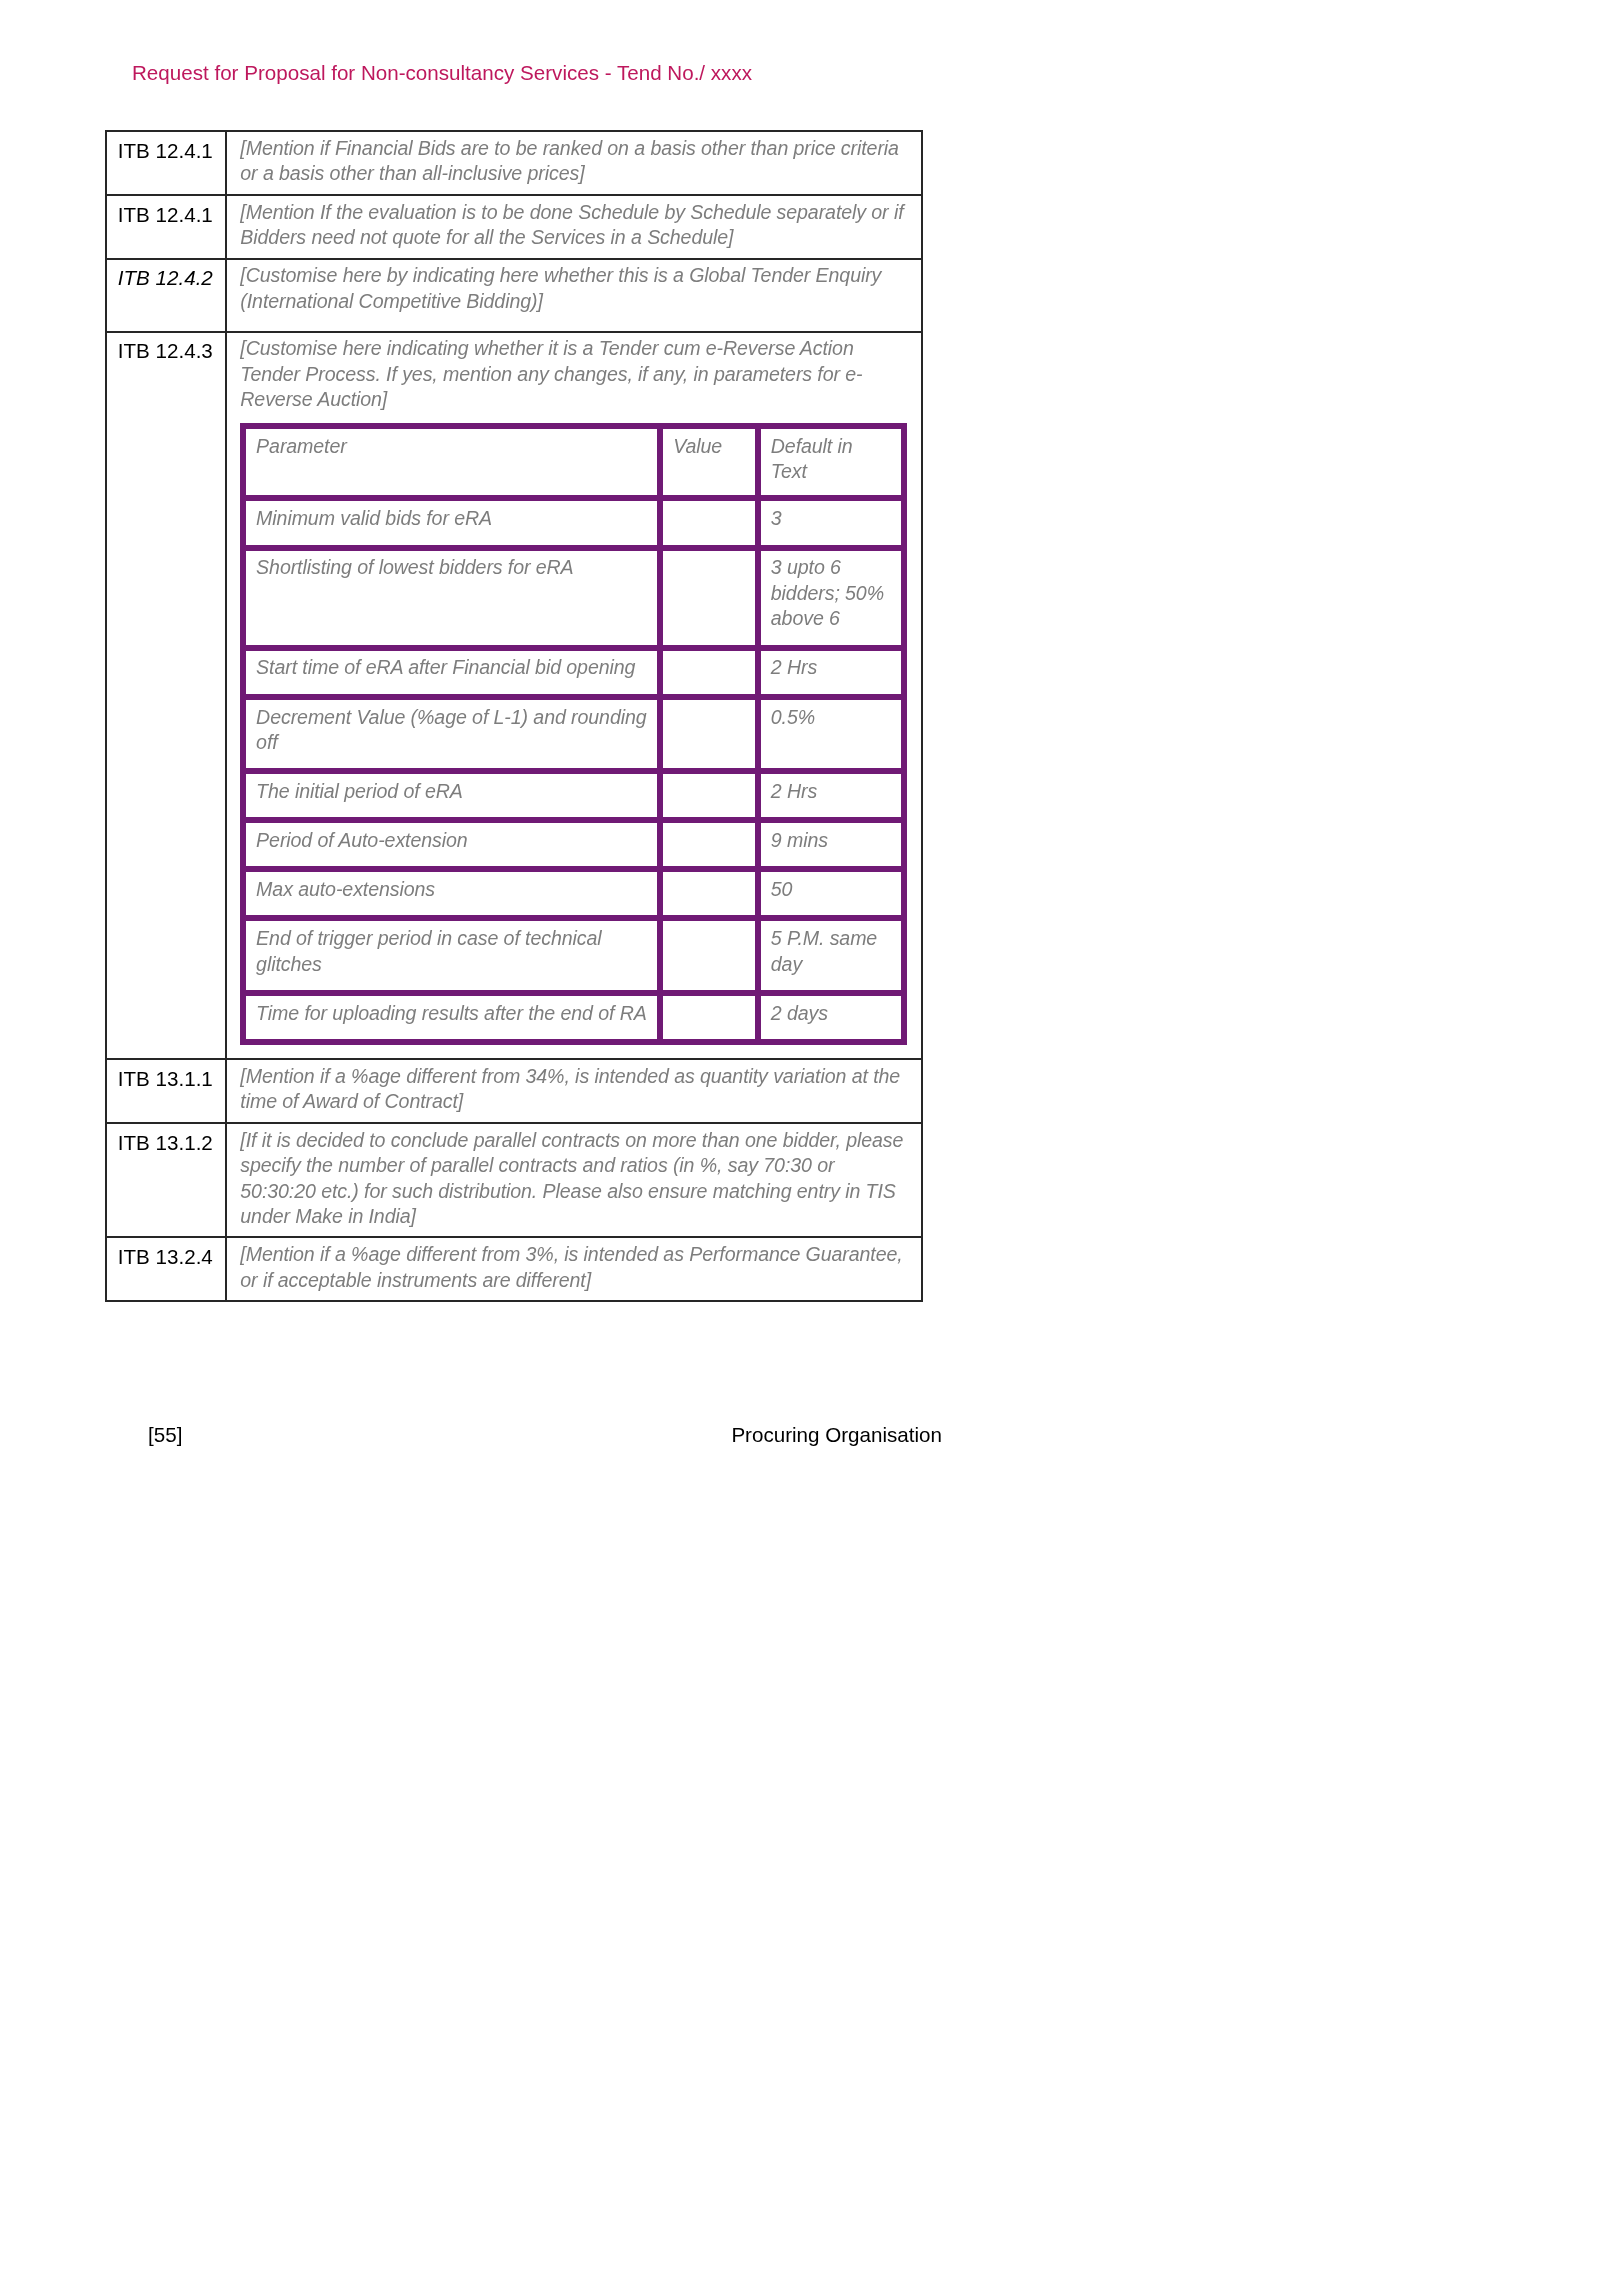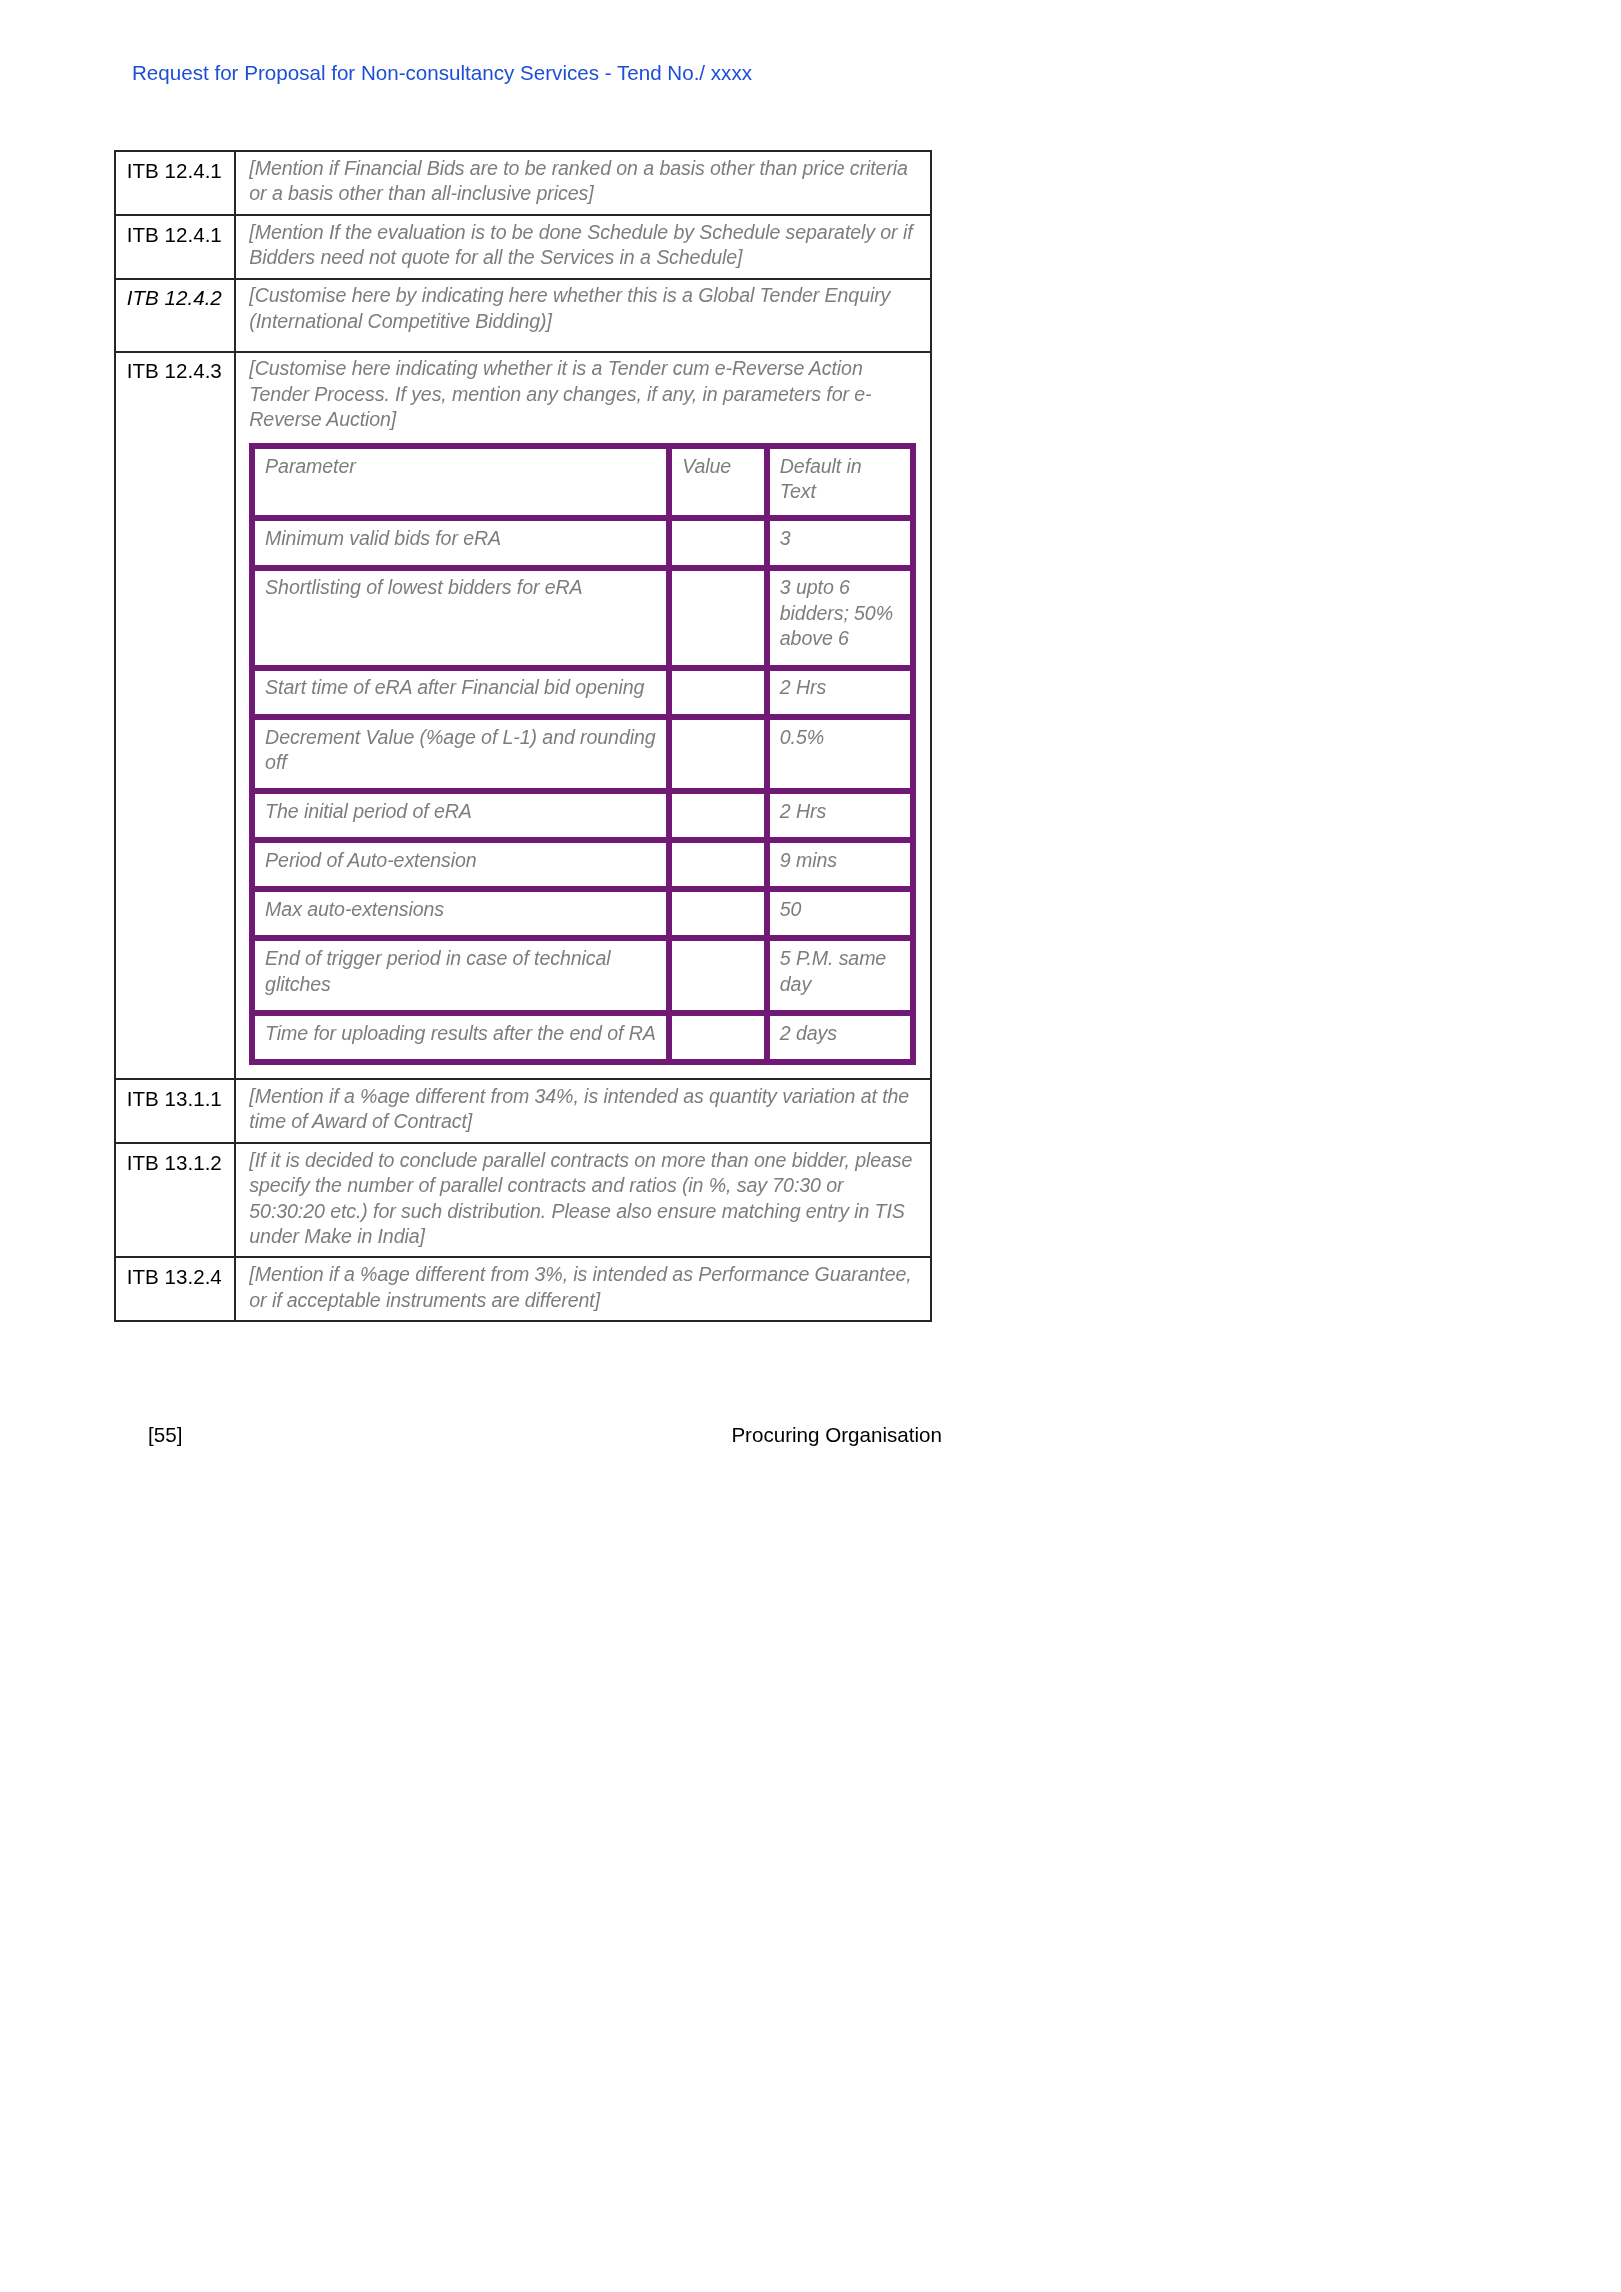--- a/index.html
+++ b/index.html
@@ -14,29 +14,28 @@
   .page {
     position: absolute;
     inset: 0;
     background: #ffffff;
   }
   .doc-header {
     position: absolute;
     left: 132px;
     top: 61px;
     font-size: 20.6px;
-    color: #1d4ed8;
+    color: #be185d;
     white-space: nowrap;
   }
   .table-wrap {
     position: absolute;
-    left: 114px;
+    left: 105px;
     top: 130px;
     width: 818px;
-    margin-top: 20px;
   }
   table { border-collapse: collapse; }
   .main-table { width: 818px; }
   .main-table > tbody > tr > td {
     border: 2px solid #262626;
     vertical-align: top;
   }
   td.clause {
     width: 132px;
     padding: 6.9px 5.9px 5.9px 10.8px;

